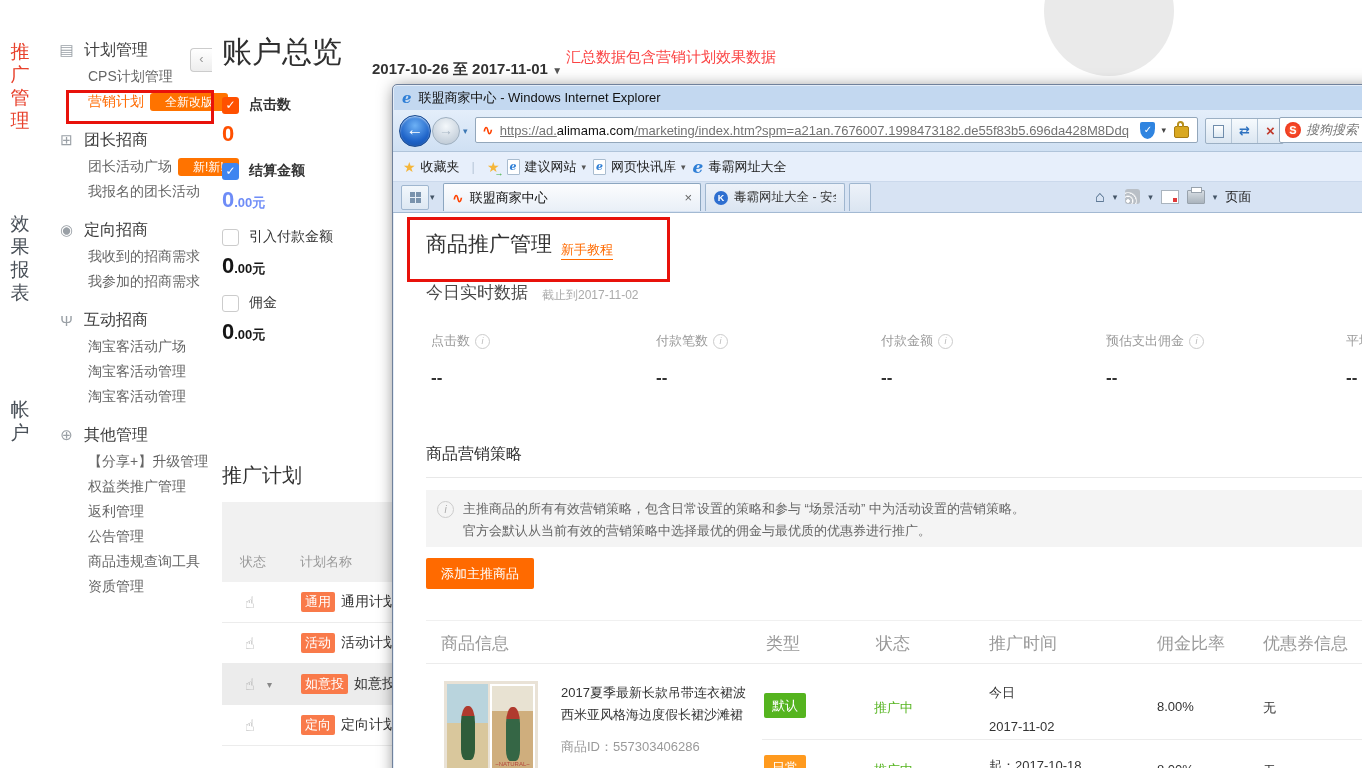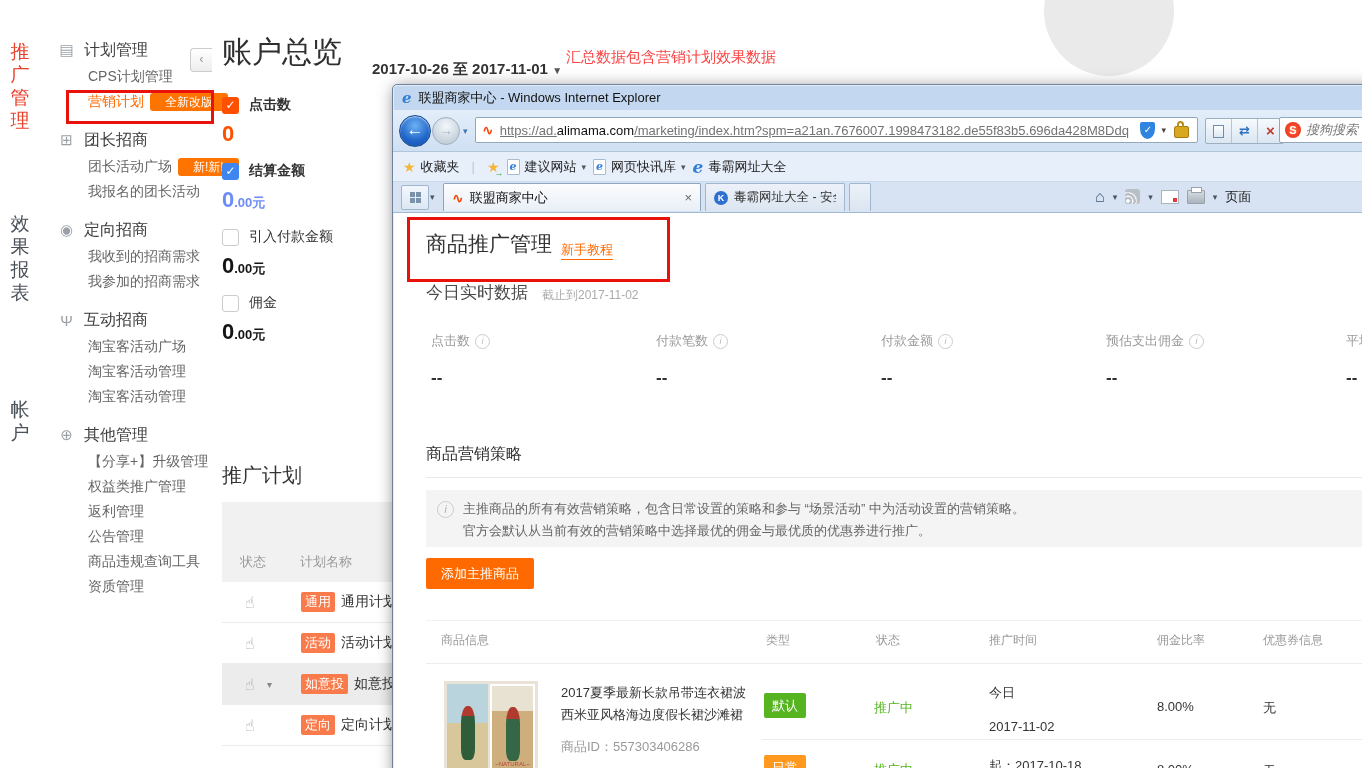--- a/index.html
+++ b/index.html
@@ -151,21 +151,21 @@
           text-align:center;line-height:13px;flex:none;}
   .rt-val{position:absolute;top:155px;font-size:17px;font-weight:bold;color:#333;}
   .ib-strat{position:absolute;left:32px;top:231px;font-size:16px;color:#333;}
   .ib-hr{position:absolute;left:32px;right:0;top:264px;border-top:1px solid #e8e8e8;}
   .infobox{position:absolute;left:32px;right:0;top:277px;height:57px;background:#f4f4f4;}
   .infobox .i-circ{position:absolute;left:11px;top:11px;width:15px;height:15px;line-height:15px;font-size:10px;color:#aaa;}
   .info-l{position:absolute;left:37px;font-size:13px;color:#666;white-space:nowrap;}
   .add-btn{position:absolute;left:32px;top:345px;width:108px;height:31px;background:#ff6a00;color:#fff;font-size:13px;
            text-align:center;line-height:31px;border-radius:2px;cursor:pointer;}
   .ptable-top{position:absolute;left:32px;right:0;top:407px;border-top:1px solid #f0f0f0;}
-  .pth{position:absolute;top:419px;font-size:12px;color:#9a9a9a;white-space:nowrap;}
+  .pth{position:absolute;top:419px;font-size:17px;color:#9a9a9a;white-space:nowrap;}
   .ptable-hb{position:absolute;left:32px;right:0;top:450px;border-top:1px solid #ececec;}
   .pimg{position:absolute;left:50px;top:468px;width:94px;height:92px;background:#e9e2d6;display:flex;gap:2px;
         padding:3px;box-sizing:border-box;cursor:pointer;}
   .pan{flex:1;background:linear-gradient(#b9d4dd 0 45%,#d9c79c 45% 100%);position:relative;}
   .pan::after{content:"";position:absolute;left:50%;top:26%;width:14px;height:54px;margin-left:-7px;
               background:linear-gradient(#b03a2e 0 18%,#2f5d3a 18% 100%);
               border-radius:45% 45% 30% 30%/30% 30% 20% 20%;}
   .pan.pan2{background:linear-gradient(#e8e2d2 0 30%,#cfae7d 30% 100%);border:2px solid #fff;}
   .pan2::after{background:linear-gradient(#b03a2e 0 22%,#356645 22% 100%);}
   .nat{position:absolute;bottom:1px;left:0;right:0;font-size:6px;color:#b3473c;text-align:center;z-index:2;}

